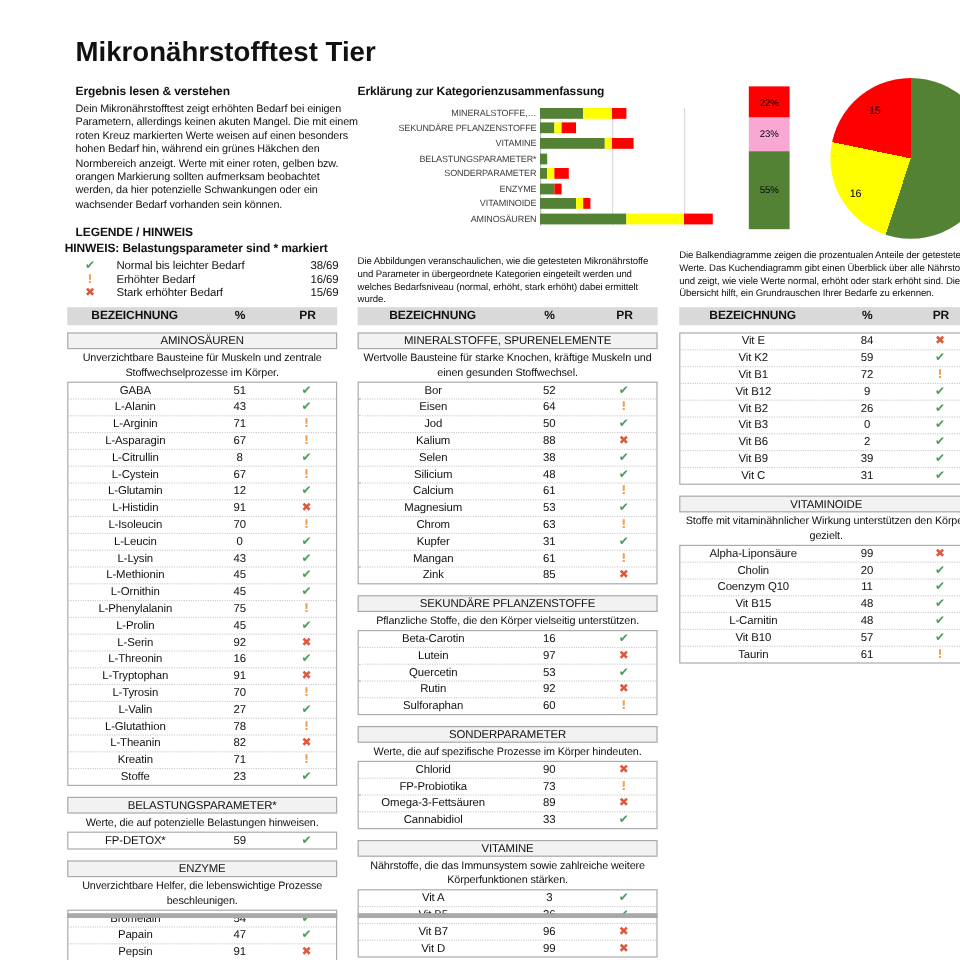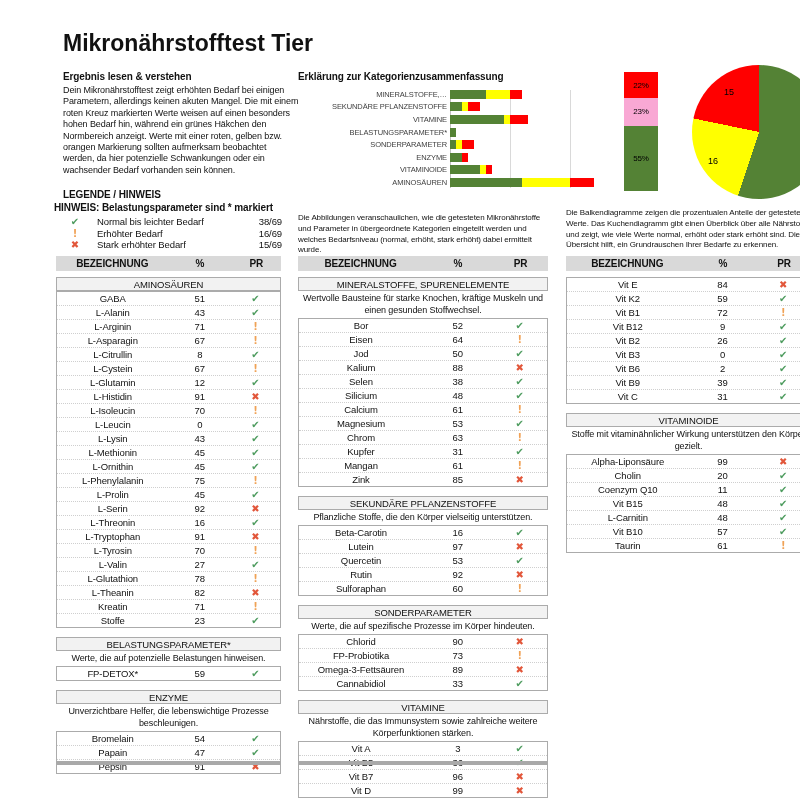--- a/index.html
+++ b/index.html
@@ -195,20 +195,21 @@
 
   <div class="col" id="col0">
     <div class="col-header">
       <div class="h-name">BEZEICHNUNG</div>
       <div class="h-pct">%</div>
       <div class="h-pr">PR</div>
     </div>
     <div class="col-body">
         <div class="section">
           <div class="section-title">AMINOSÄUREN</div>
+          <div class="section-desc">Unverzichtbare Bausteine für Muskeln und zentrale Stoffwechselprozesse im Körper.</div>
           <div class="tbl">
             <div class="trow">
               <div class="cell c-name">GABA</div>
               <div class="cell c-pct">51</div>
               <div class="cell c-ic" style="color: rgb(78, 156, 95);">✔</div>
             </div>
             <div class="trow">
               <div class="cell c-name">L-Alanin</div>
               <div class="cell c-pct">43</div>
               <div class="cell c-ic" style="color: rgb(78, 156, 95);">✔</div>

